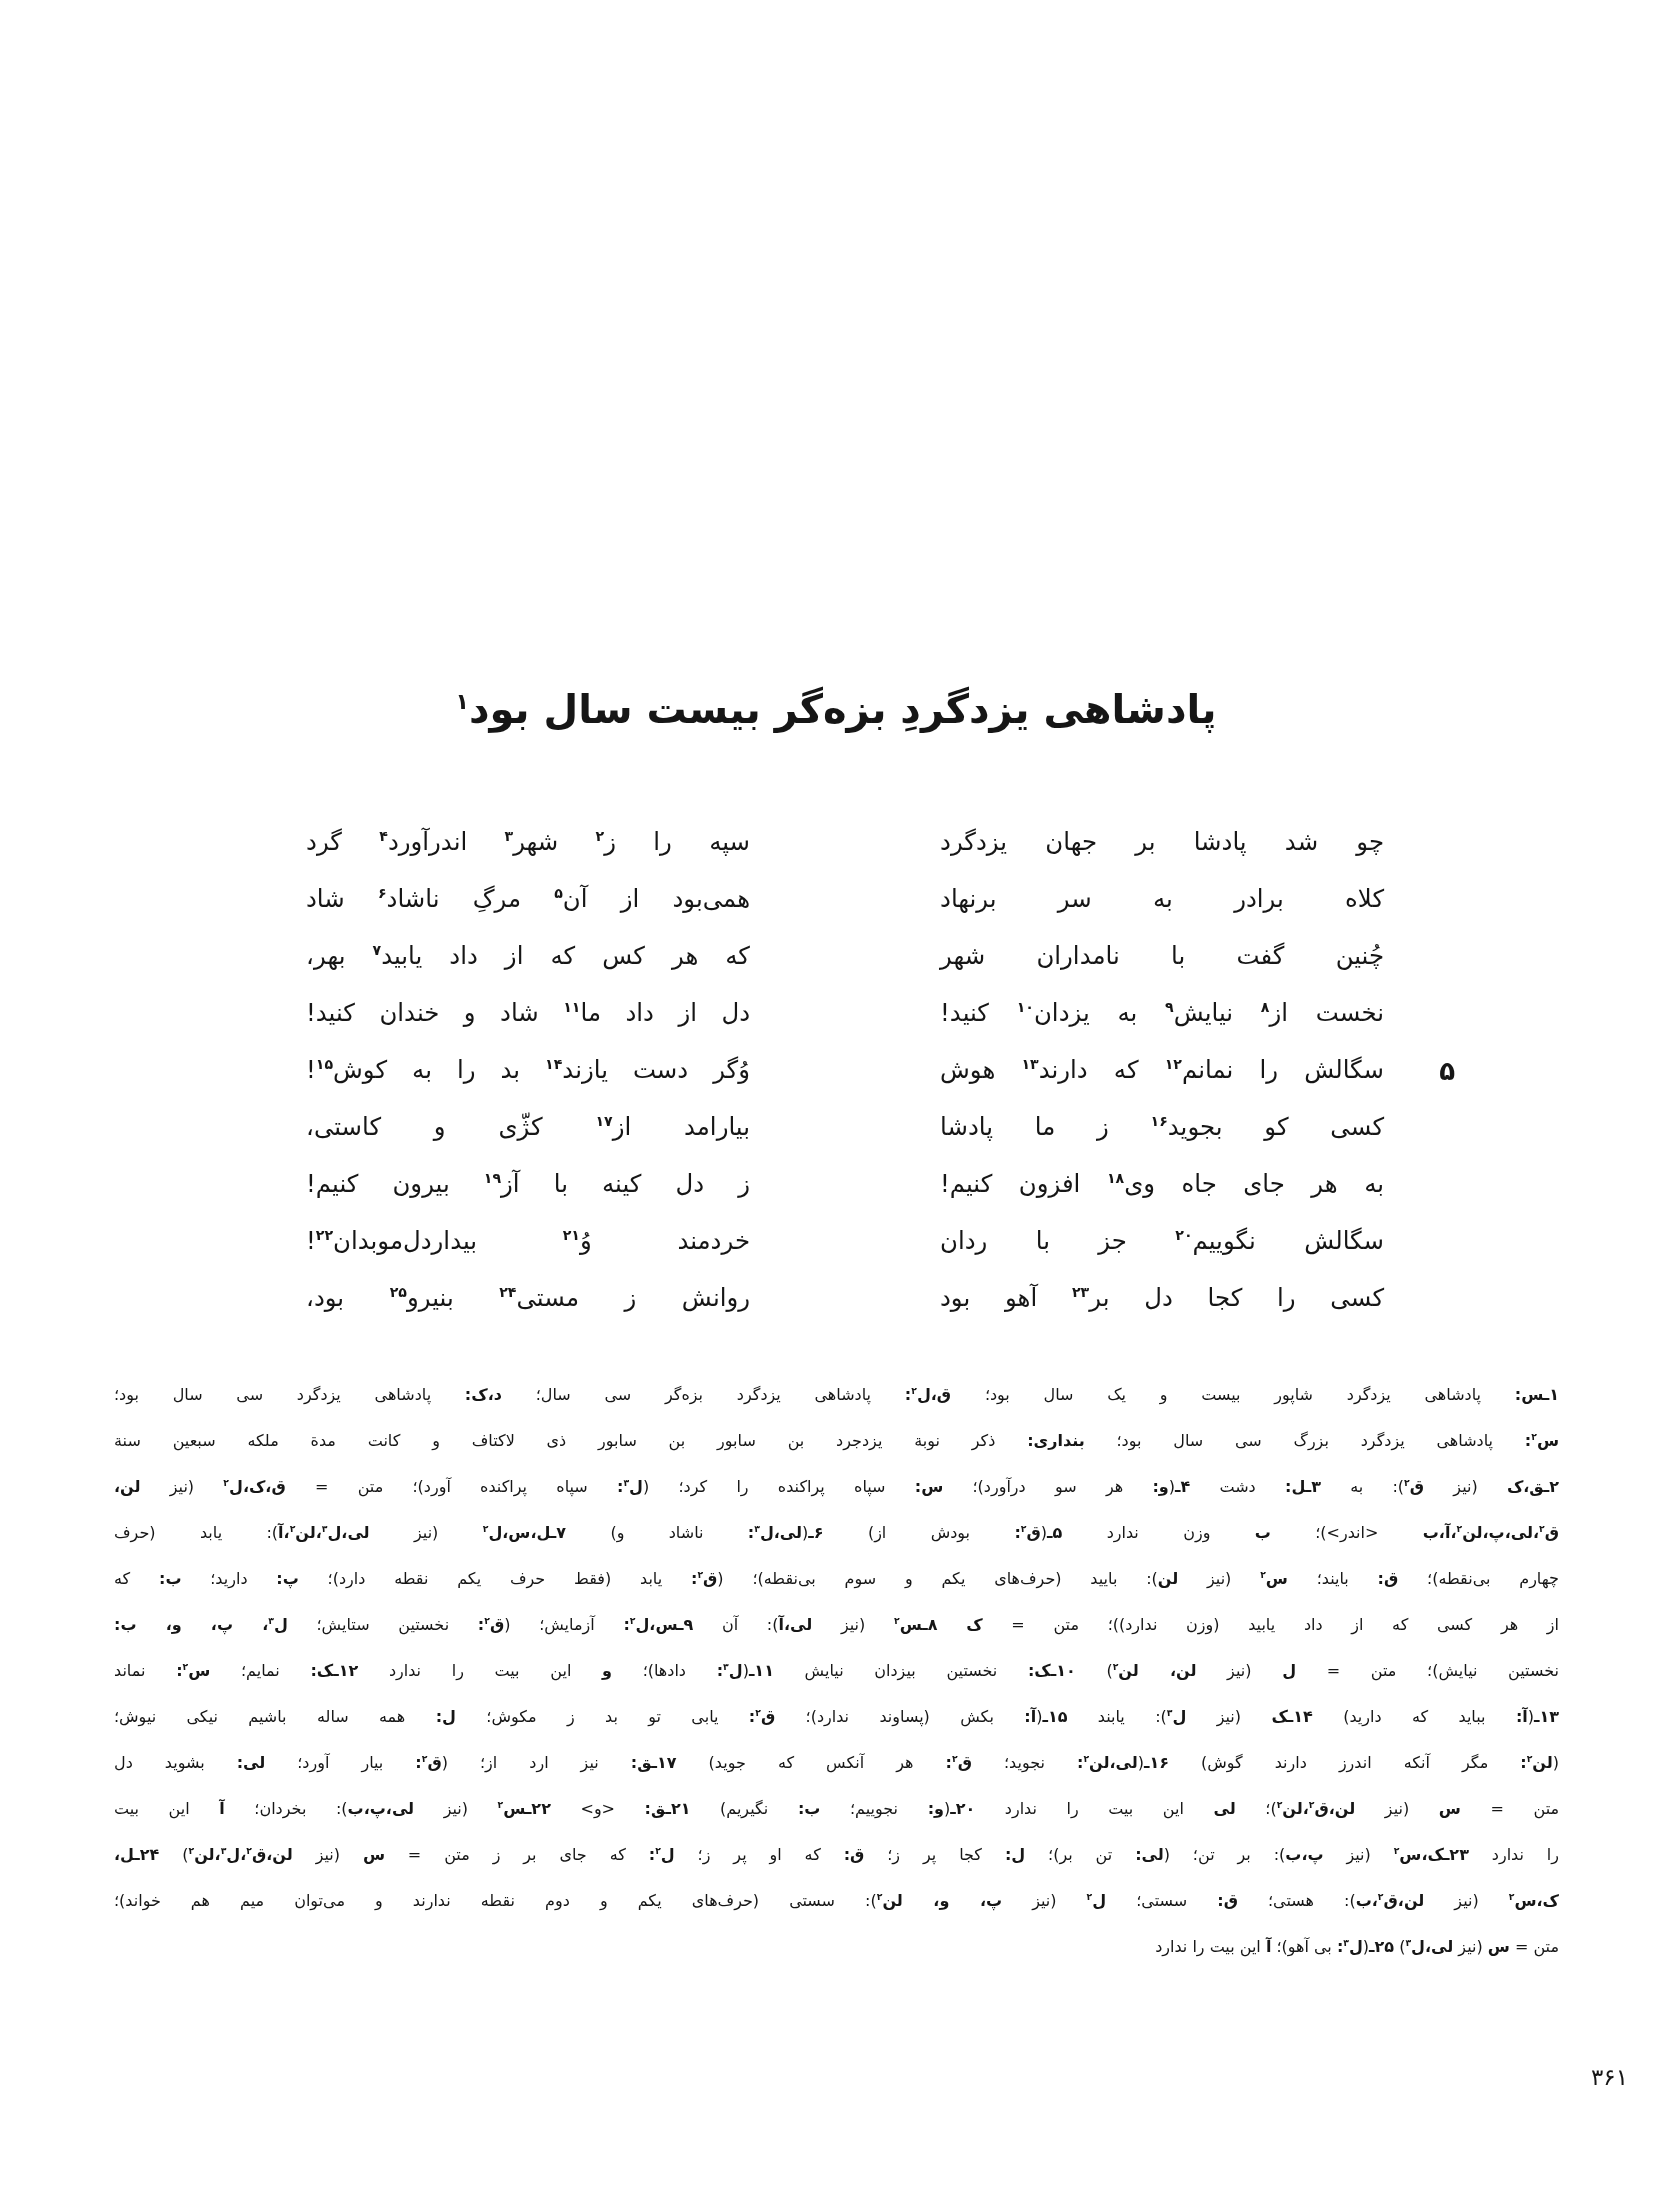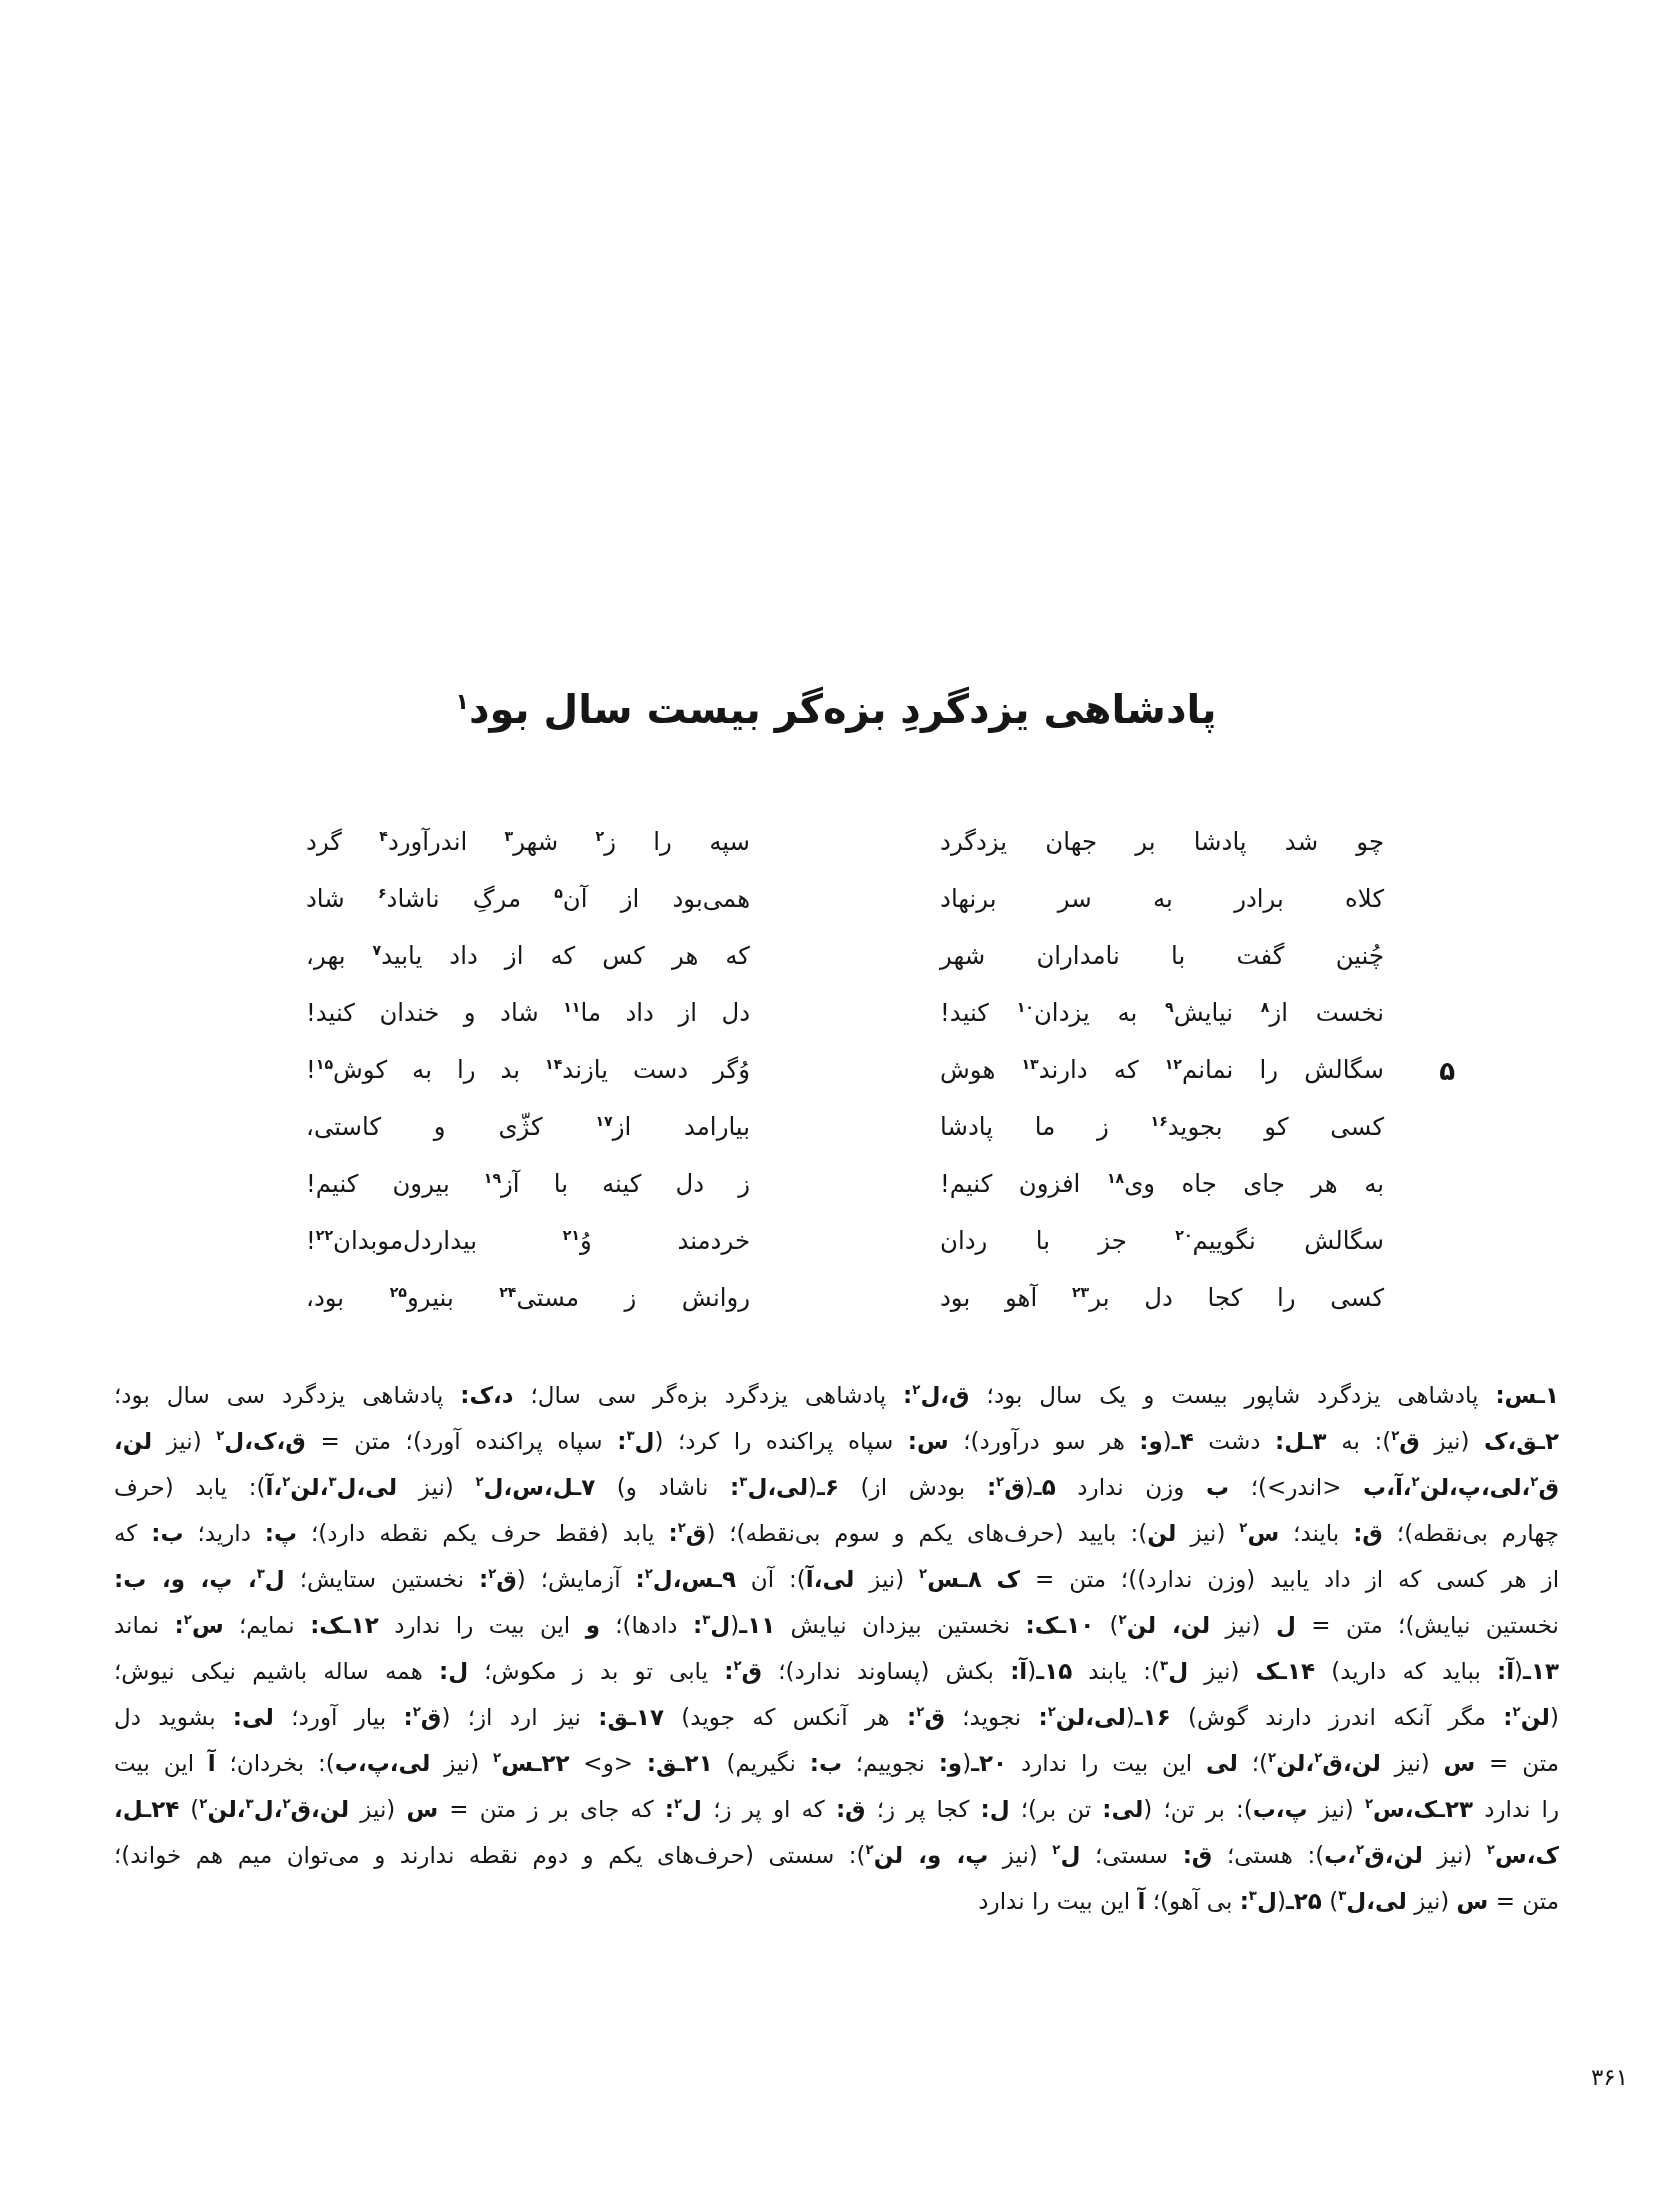--- a/index.html
+++ b/index.html
@@ -48,21 +48,21 @@
     font-weight:bold;
   }
   .verse-num{
     position:absolute;right:-71px;top:50%;
     transform:translateY(-50%);
     font-size:26px;font-weight:bold;
   }
   
   .footnotes{
     position:absolute;top:1372px;left:114px;width:1445px;
-    font-size:23px;
+    font-size:16px;
     direction:rtl;
   }
   .fn-line{
     height:46px;line-height:46px;
     white-space:nowrap;
     text-align:justify;
     text-align-last:justify;
     overflow:hidden;
   }
   .fn-line.last{
@@ -255,20 +255,21 @@
           <span class="word">ز</span>
           <span class="word">مستی<sup>۲۴</sup></span>
           <span class="word">بنیرو<sup>۲۵</sup></span>
           <span class="word">بود،</span>
         </div>
       </div>
     </div>
 
   <div class="footnotes" id="footnotes">
       <div class="fn-line"><b>۱ـس:</b> پادشاهی یزدگرد شاپور بیست و یک سال بود؛ <b>ق،ل<sup>۲</sup>:</b> پادشاهی یزدگرد بزه‌گر سی سال؛ <b>د،ک:</b> پادشاهی یزدگرد سی سال بود؛</div>
+      <div class="fn-line"><b>س<sup>۲</sup>:</b> پادشاهی یزدگرد بزرگ سی سال بود؛ <b>بنداری:</b> ذکر نوبة یزدجرد بن سابور بن سابور ذی لاکتاف و کانت مدة ملکه سبعین سنة</div>
       <div class="fn-line"><b>۲ـق،ک</b> (نیز <b>ق<sup>۲</sup></b>): به <b>۳ـل:</b> دشت <b>۴ـ</b>(<b>و:</b> هر سو درآورد)؛ <b>س:</b> سپاه پراکنده را کرد؛ (<b>ل<sup>۳</sup>:</b> سپاه پراکنده آورد)؛ متن = <b>ق،ک،ل<sup>۲</sup></b> (نیز <b>لن،</b></div>
       <div class="fn-line"><b>ق<sup>۲</sup>،لی،پ،لن<sup>۲</sup>،آ،ب</b> &lt;اندر&gt;)؛ <b>ب</b> وزن ندارد <b>۵ـ</b>(<b>ق<sup>۲</sup>:</b> بودش از) <b>۶ـ</b>(<b>لی،ل<sup>۳</sup>:</b> ناشاد و) <b>۷ـل،س،ل<sup>۲</sup></b> (نیز <b>لی،ل<sup>۳</sup>،لن<sup>۲</sup>،آ</b>): یابد (حرف</div>
       <div class="fn-line">چهارم بی‌نقطه)؛ <b>ق:</b> بایند؛ <b>س<sup>۲</sup></b> (نیز <b>لن</b>): بایید (حرف‌های یکم و سوم بی‌نقطه)؛ (<b>ق<sup>۲</sup>:</b> یابد (فقط حرف یکم نقطه دارد)؛ <b>پ:</b> دارید؛ <b>ب:</b> که</div>
       <div class="fn-line">از هر کسی که از داد یابید (وزن ندارد))؛ متن = <b>ک</b> <b>۸ـس<sup>۲</sup></b> (نیز <b>لی،آ</b>): آن <b>۹ـس،ل<sup>۲</sup>:</b> آزمایش؛ (<b>ق<sup>۲</sup>:</b> نخستین ستایش؛ <b>ل<sup>۳</sup>، پ، و، ب:</b></div>
       <div class="fn-line">نخستین نیایش)؛ متن = <b>ل</b> (نیز <b>لن، لن<sup>۲</sup></b>) <b>۱۰ـک:</b> نخستین بیزدان نیایش <b>۱۱ـ</b>(<b>ل<sup>۳</sup>:</b> دادها)؛ <b>و</b> این بیت را ندارد <b>۱۲ـک:</b> نمایم؛ <b>س<sup>۲</sup>:</b> نماند</div>
       <div class="fn-line"><b>۱۳ـ</b>(<b>آ:</b> بباید که دارید) <b>۱۴ـک</b> (نیز <b>ل<sup>۳</sup></b>): یابند <b>۱۵ـ</b>(<b>آ:</b> بکش (پساوند ندارد)؛ <b>ق<sup>۲</sup>:</b> یابی تو بد ز مکوش؛ <b>ل:</b> همه ساله باشیم نیکی نیوش؛</div>
       <div class="fn-line">(<b>لن<sup>۲</sup>:</b> مگر آنکه اندرز دارند گوش) <b>۱۶ـ</b>(<b>لی،لن<sup>۲</sup>:</b> نجوید؛ <b>ق<sup>۲</sup>:</b> هر آنکس که جوید) <b>۱۷ـق:</b> نیز ارد از؛ (<b>ق<sup>۲</sup>:</b> بیار آورد؛ <b>لی:</b> بشوید دل</div>
       <div class="fn-line">متن = <b>س</b> (نیز <b>لن،ق<sup>۲</sup>،لن<sup>۲</sup></b>)؛ <b>لی</b> این بیت را ندارد <b>۲۰ـ</b>(<b>و:</b> نجوییم؛ <b>ب:</b> نگیریم) <b>۲۱ـق:</b> &lt;و&gt; <b>۲۲ـس<sup>۲</sup></b> (نیز <b>لی،پ،ب</b>): بخردان؛ <b>آ</b> این بیت</div>
       <div class="fn-line">را ندارد <b>۲۳ـک،س<sup>۲</sup></b> (نیز <b>پ،ب</b>): بر تن؛ (<b>لی:</b> تن بر)؛ <b>ل:</b> کجا پر ز؛ <b>ق:</b> که او پر ز؛ <b>ل<sup>۲</sup>:</b> که جای بر ز متن = <b>س</b> (نیز <b>لن،ق<sup>۲</sup>،ل<sup>۳</sup>،لن<sup>۲</sup></b>) <b>۲۴ـل،</b></div>
       <div class="fn-line"><b>ک،س<sup>۲</sup></b> (نیز <b>لن،ق<sup>۲</sup>،ب</b>): هستی؛ <b>ق:</b> سستی؛ <b>ل<sup>۲</sup></b> (نیز <b>پ، و، لن<sup>۲</sup></b>): سستی (حرف‌های یکم و دوم نقطه ندارند و می‌توان میم هم خواند)؛</div>

